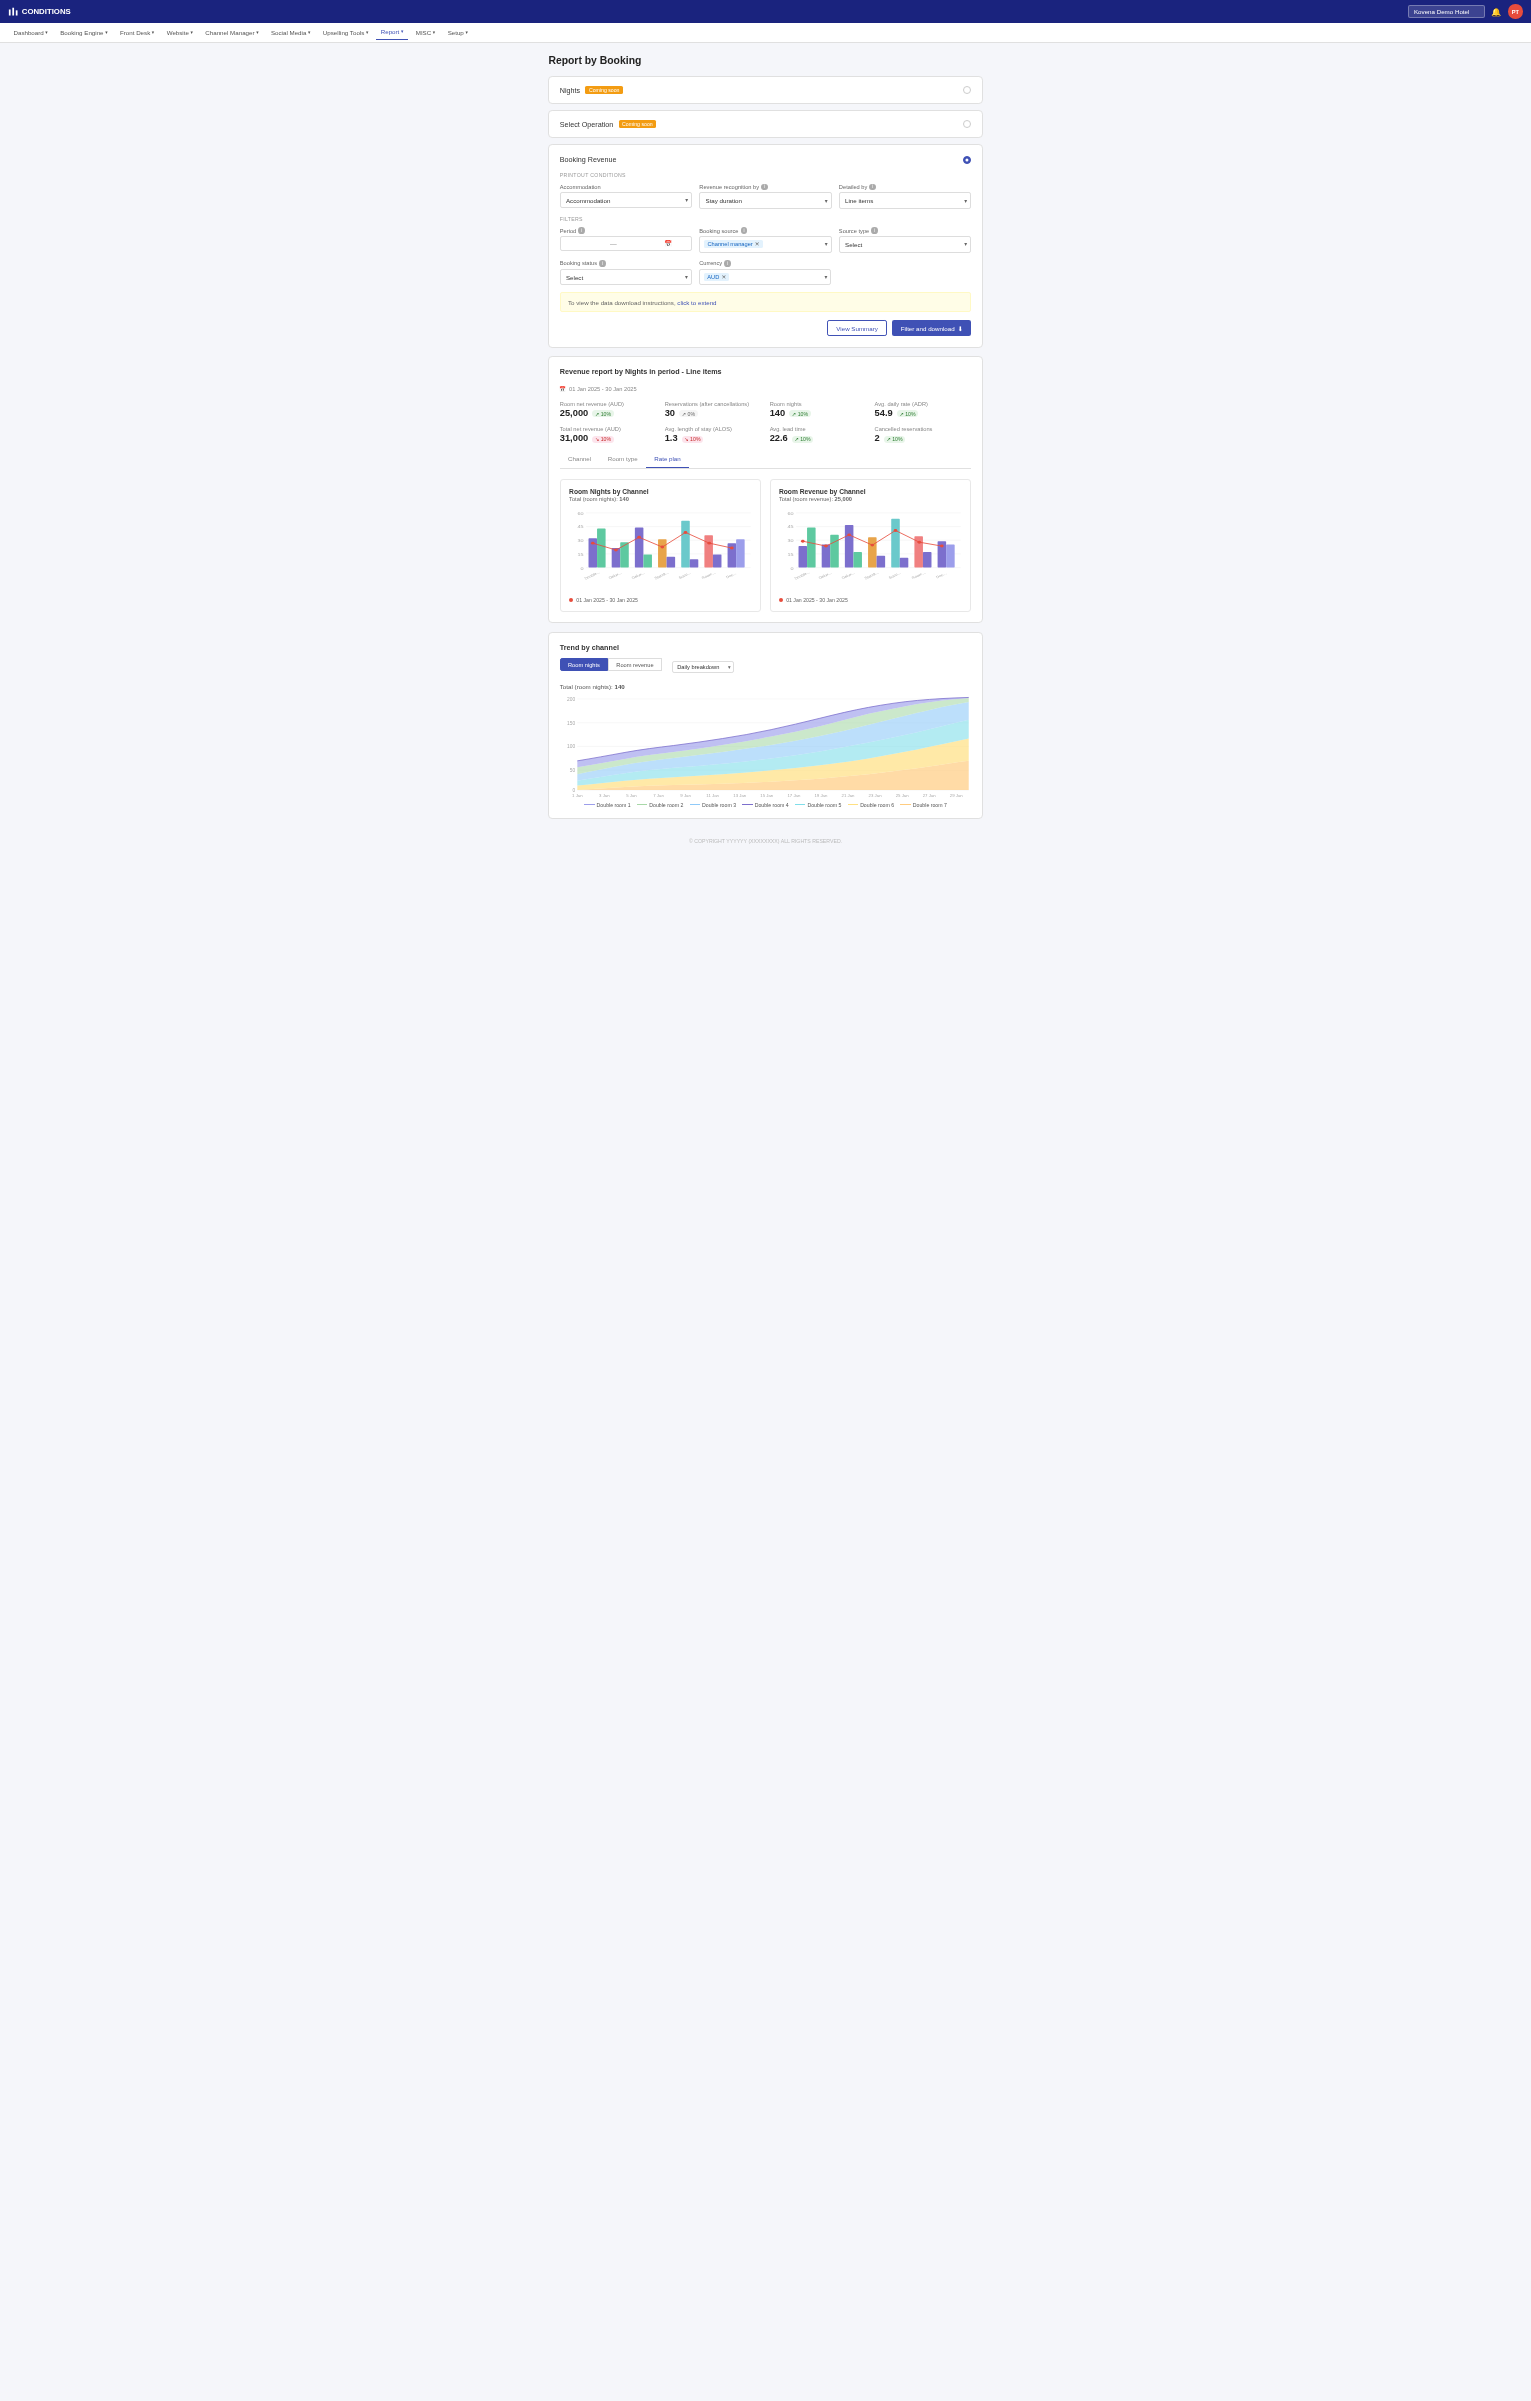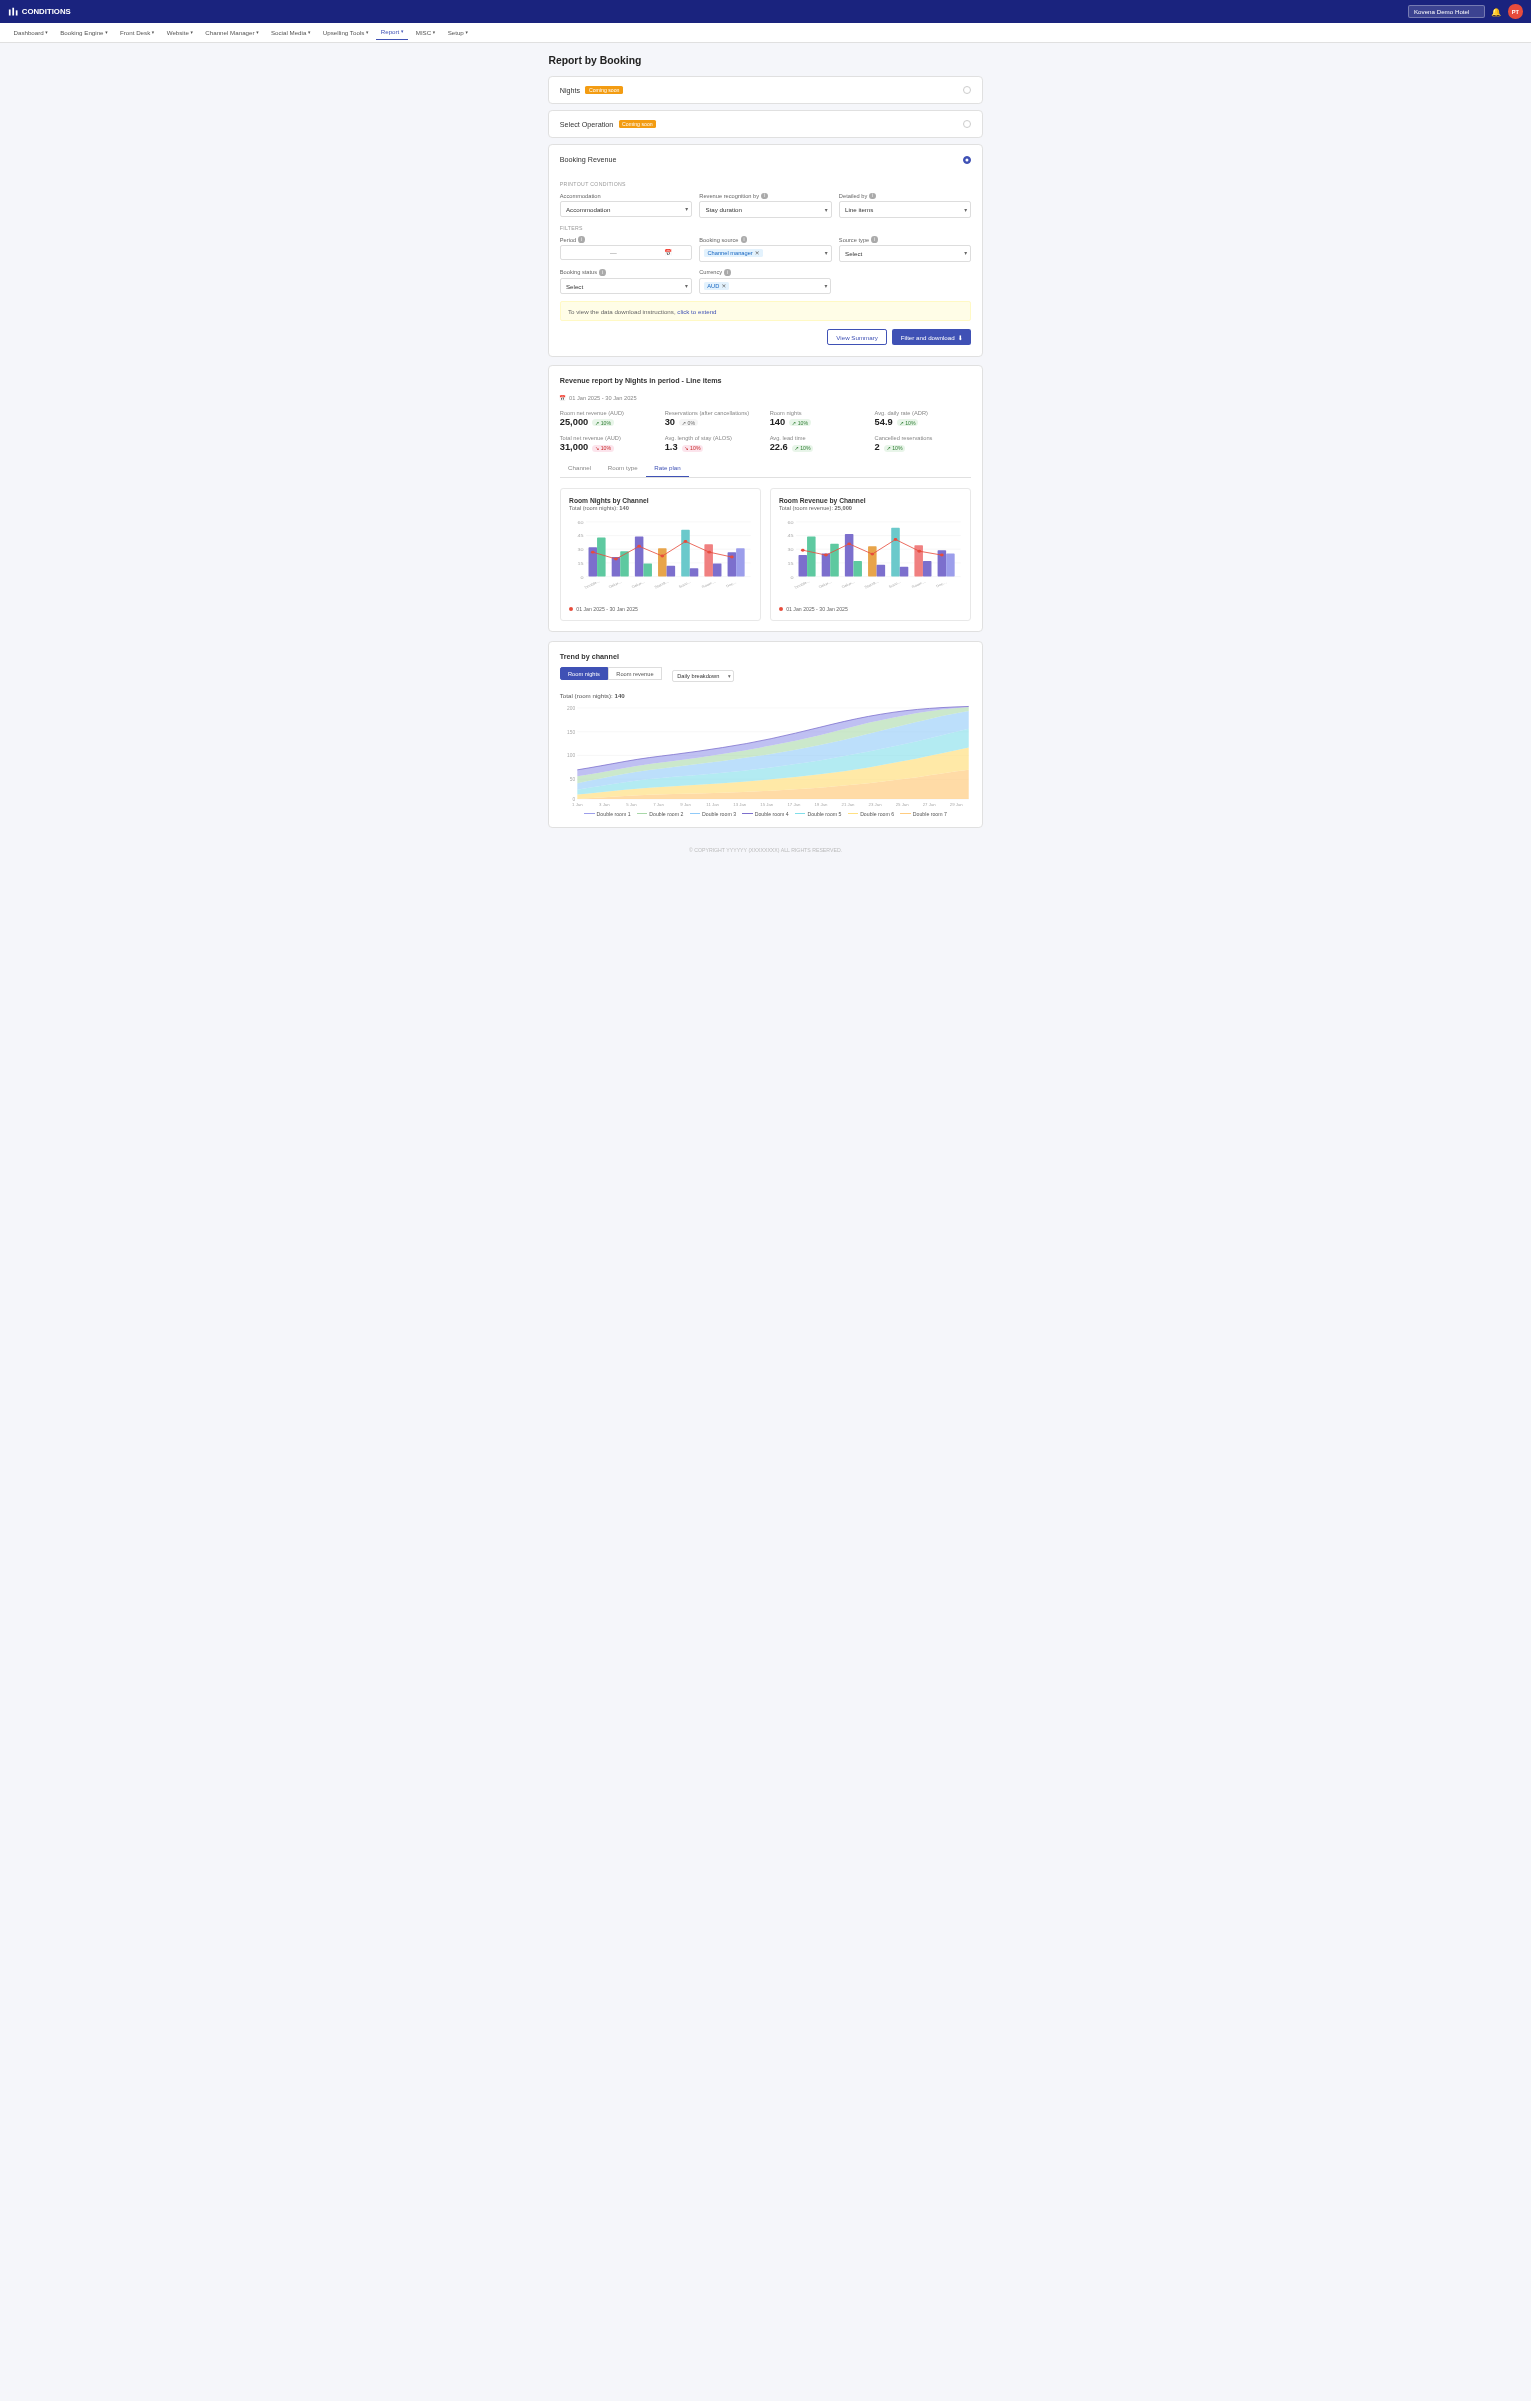--- a/index.html
+++ b/index.html
@@ -156,21 +156,21 @@
     <div class="card-header">
       <div class="card-title">
         <span>Select Operation</span>
         <span class="badge-soon">Coming soon</span>
       </div>
       <div class="radio-circle"></div>
     </div>
   </div>
 
   <div class="booking-card">
-    <div class="card-header" style="margin-bottom:17px;">
+    <div class="card-header" style="margin-bottom:8px;">
       <div class="card-title">Booking Revenue</div>
       <div class="radio-filled"></div>
     </div>
 
     <div class="section-label">PRINTOUT CONDITIONS</div>
 
     <div class="form-row form-row-3">
       <div class="form-group">
         <div class="form-label">Accommodation</div>
         <div class="select-wrapper">

